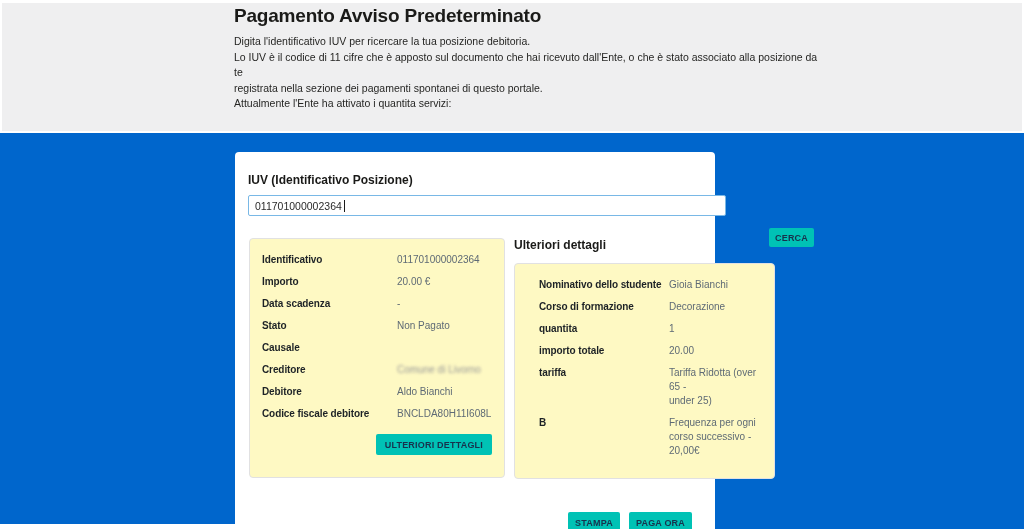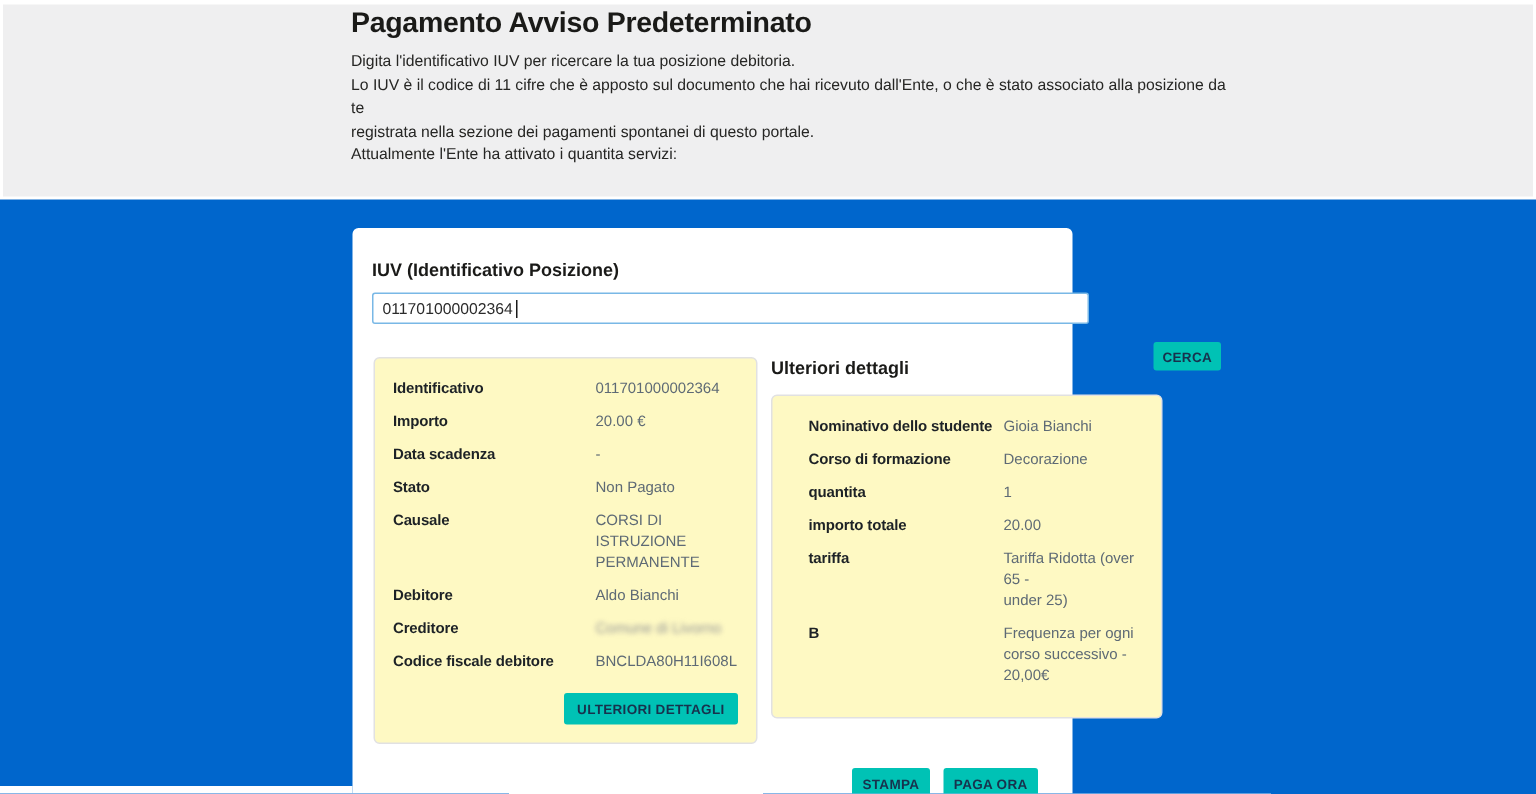--- a/index.html
+++ b/index.html
@@ -116,30 +116,28 @@
           <div class="kv-row">
             <span class="kv-label">Data scadenza</span>
             <span class="kv-value">-</span>
           </div>
           <div class="kv-row">
             <span class="kv-label">Stato</span>
             <span class="kv-value">Non Pagato</span>
           </div>
           <div class="kv-row">
             <span class="kv-label">Causale</span>
-            <span class="kv-value">CORSI DI ISTRUZIONE
-PERMANENTE</span>
+          </div>
+          <div class="kv-row">
+            <span class="kv-label">Creditore</span>
+            <span class="kv-value redacted">Comune di Livorno</span>
           </div>
           <div class="kv-row">
             <span class="kv-label">Debitore</span>
             <span class="kv-value">Aldo Bianchi</span>
-          </div>
-          <div class="kv-row">
-            <span class="kv-label">Creditore</span>
-            <span class="kv-value redacted">Comune di Livorno</span>
           </div>
           <div class="kv-row">
             <span class="kv-label">Codice fiscale debitore</span>
             <span class="kv-value">BNCLDA80H11I608L</span>
           </div>
         </div>
       <button class="teal-btn details-btn">ULTERIORI DETTAGLI</button>
     </div>
   </div>
 

